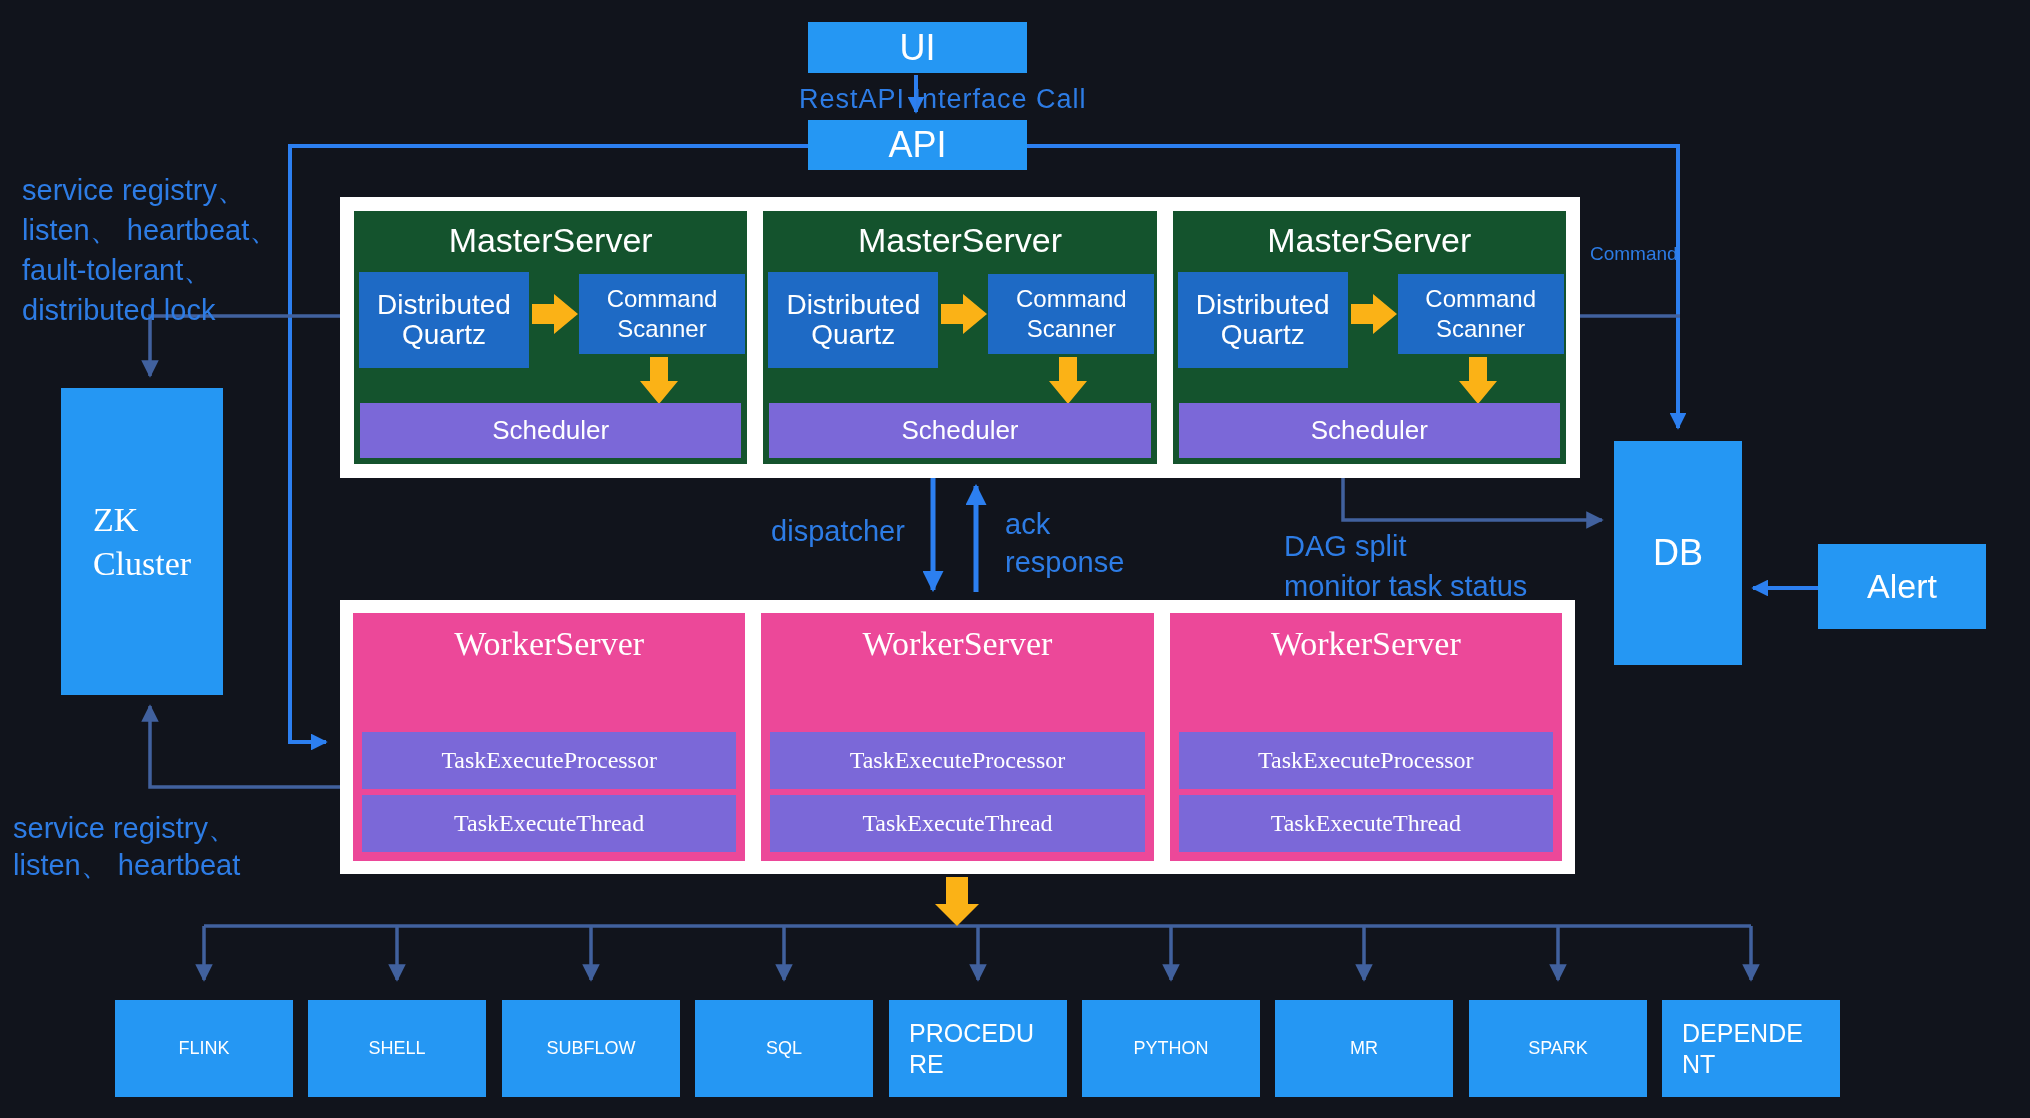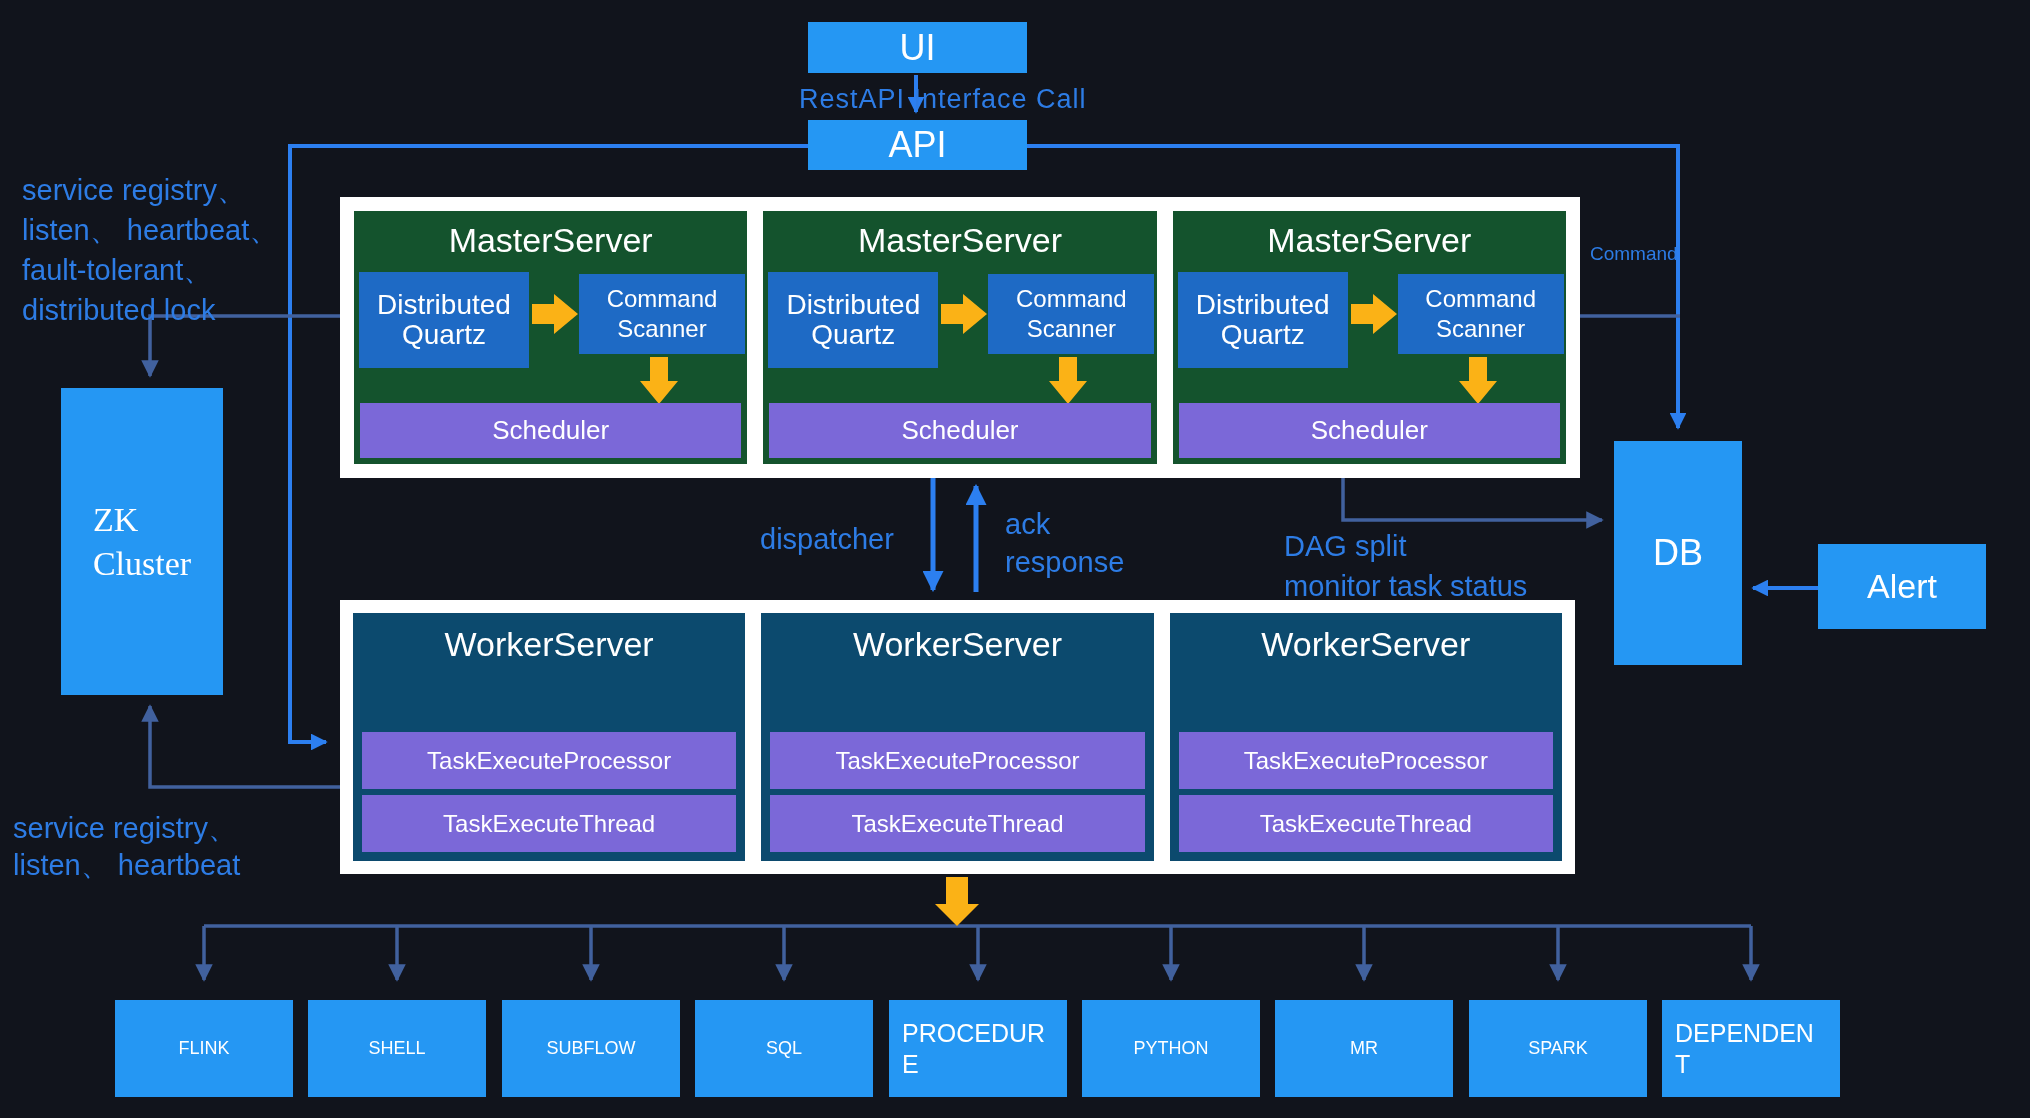--- a/index.html
+++ b/index.html
@@ -15,48 +15,48 @@
   .restapi{left:799px;top:84px;font-size:27px;letter-spacing:1px;}
   
   .note-top{left:22px;top:170px;font-size:29px;line-height:40px;}
   .note-bottom{left:13px;top:810px;font-size:29px;line-height:37px;}
   .zk-box{left:61px;top:388px;width:162px;height:307px;font-size:34px;line-height:44px;white-space:pre-line;font-family:Liberation Serif, serif;}
   
   .command{left:1590px;top:243px;font-size:19px;}
   .db-box{left:1614px;top:441px;width:128px;height:224px;font-size:36px;}
   .alert-box{left:1818px;top:544px;width:168px;height:85px;font-size:34px;}
   
-  .dispatcher{left:760px;top:515px;width:156px;text-align:left;font-size:29px;margin-top:8px;}
+  .dispatcher{left:760px;top:515px;width:156px;text-align:center;font-size:29px;}
   .ack{left:1005px;top:505px;font-size:29px;line-height:38px;}
   .dag{left:1284px;top:526px;font-size:29px;line-height:40px;}
   
   .m-container{position:absolute;left:340px;top:197px;width:1240px;height:281px;background:#fff;z-index:2;
                display:flex;gap:16px;padding:14px;box-sizing:border-box;}
   .m-box{position:relative;flex:1;background:#14532d;}
   .m-title{position:absolute;top:10px;left:0;width:100%;text-align:center;color:#fff;font-size:34px;}
   .m-quartz{position:absolute;left:5px;top:61px;width:170px;height:96px;background:#1e6ac5;color:#fff;
             font-size:28px;line-height:30px;display:flex;align-items:center;justify-content:center;text-align:center;}
   .m-scanner{position:absolute;left:225px;top:63px;width:166px;height:80px;background:#1e6ac5;color:#fff;
              font-size:24px;line-height:30px;display:flex;align-items:center;justify-content:center;text-align:center;}
   .m-arrow-right{position:absolute;left:178px;top:80px;}
   .m-arrow-down{position:absolute;left:284px;top:146px;}
   .m-sched{position:absolute;left:6px;right:6px;bottom:6px;height:55px;background:#7b68d8;color:#fff;
            font-size:26px;display:flex;align-items:center;justify-content:center;}
   
   .w-container{position:absolute;left:340px;top:600px;width:1235px;height:274px;background:#fff;z-index:2;
                display:flex;gap:16px;padding:13px;box-sizing:border-box;}
-  .w-box{position:relative;flex:1;background:#0c4a6e;}
+  .w-box{position:relative;flex:1;background:#ec4899;font-family:Liberation Serif, serif;}
   .w-title{position:absolute;top:12px;left:0;width:100%;text-align:center;color:#fff;font-size:34px;}
   .w-proc{position:absolute;left:9px;right:9px;top:119px;height:57px;background:#7b68d8;color:#fff;
           font-size:24px;display:flex;align-items:center;justify-content:center;}
   .w-thread{position:absolute;left:9px;right:9px;bottom:9px;height:57px;background:#7b68d8;color:#fff;
             font-size:24px;display:flex;align-items:center;justify-content:center;}
   
   .task{top:1000px;width:178px;height:97px;font-size:18px;}
-  .task.wrap{font-size:25px;line-height:31px;word-break:break-all;padding:0 13px;box-sizing:border-box;}
+  .task.wrap{font-size:25px;line-height:31px;word-break:break-all;padding:0 20px;box-sizing:border-box;}
 </style>
 </head>
 <body>
 
 <div id="page">
 
   <svg class="wires" width="2030" height="1118">
     <defs>
       <marker id="ab" viewBox="0 0 10 10" refX="9" refY="5" markerWidth="4.2" markerHeight="4.2" orient="auto-start-reverse">
         <path d="M0,0 L10,5 L0,10 z" fill="#2c7ff0"></path>

